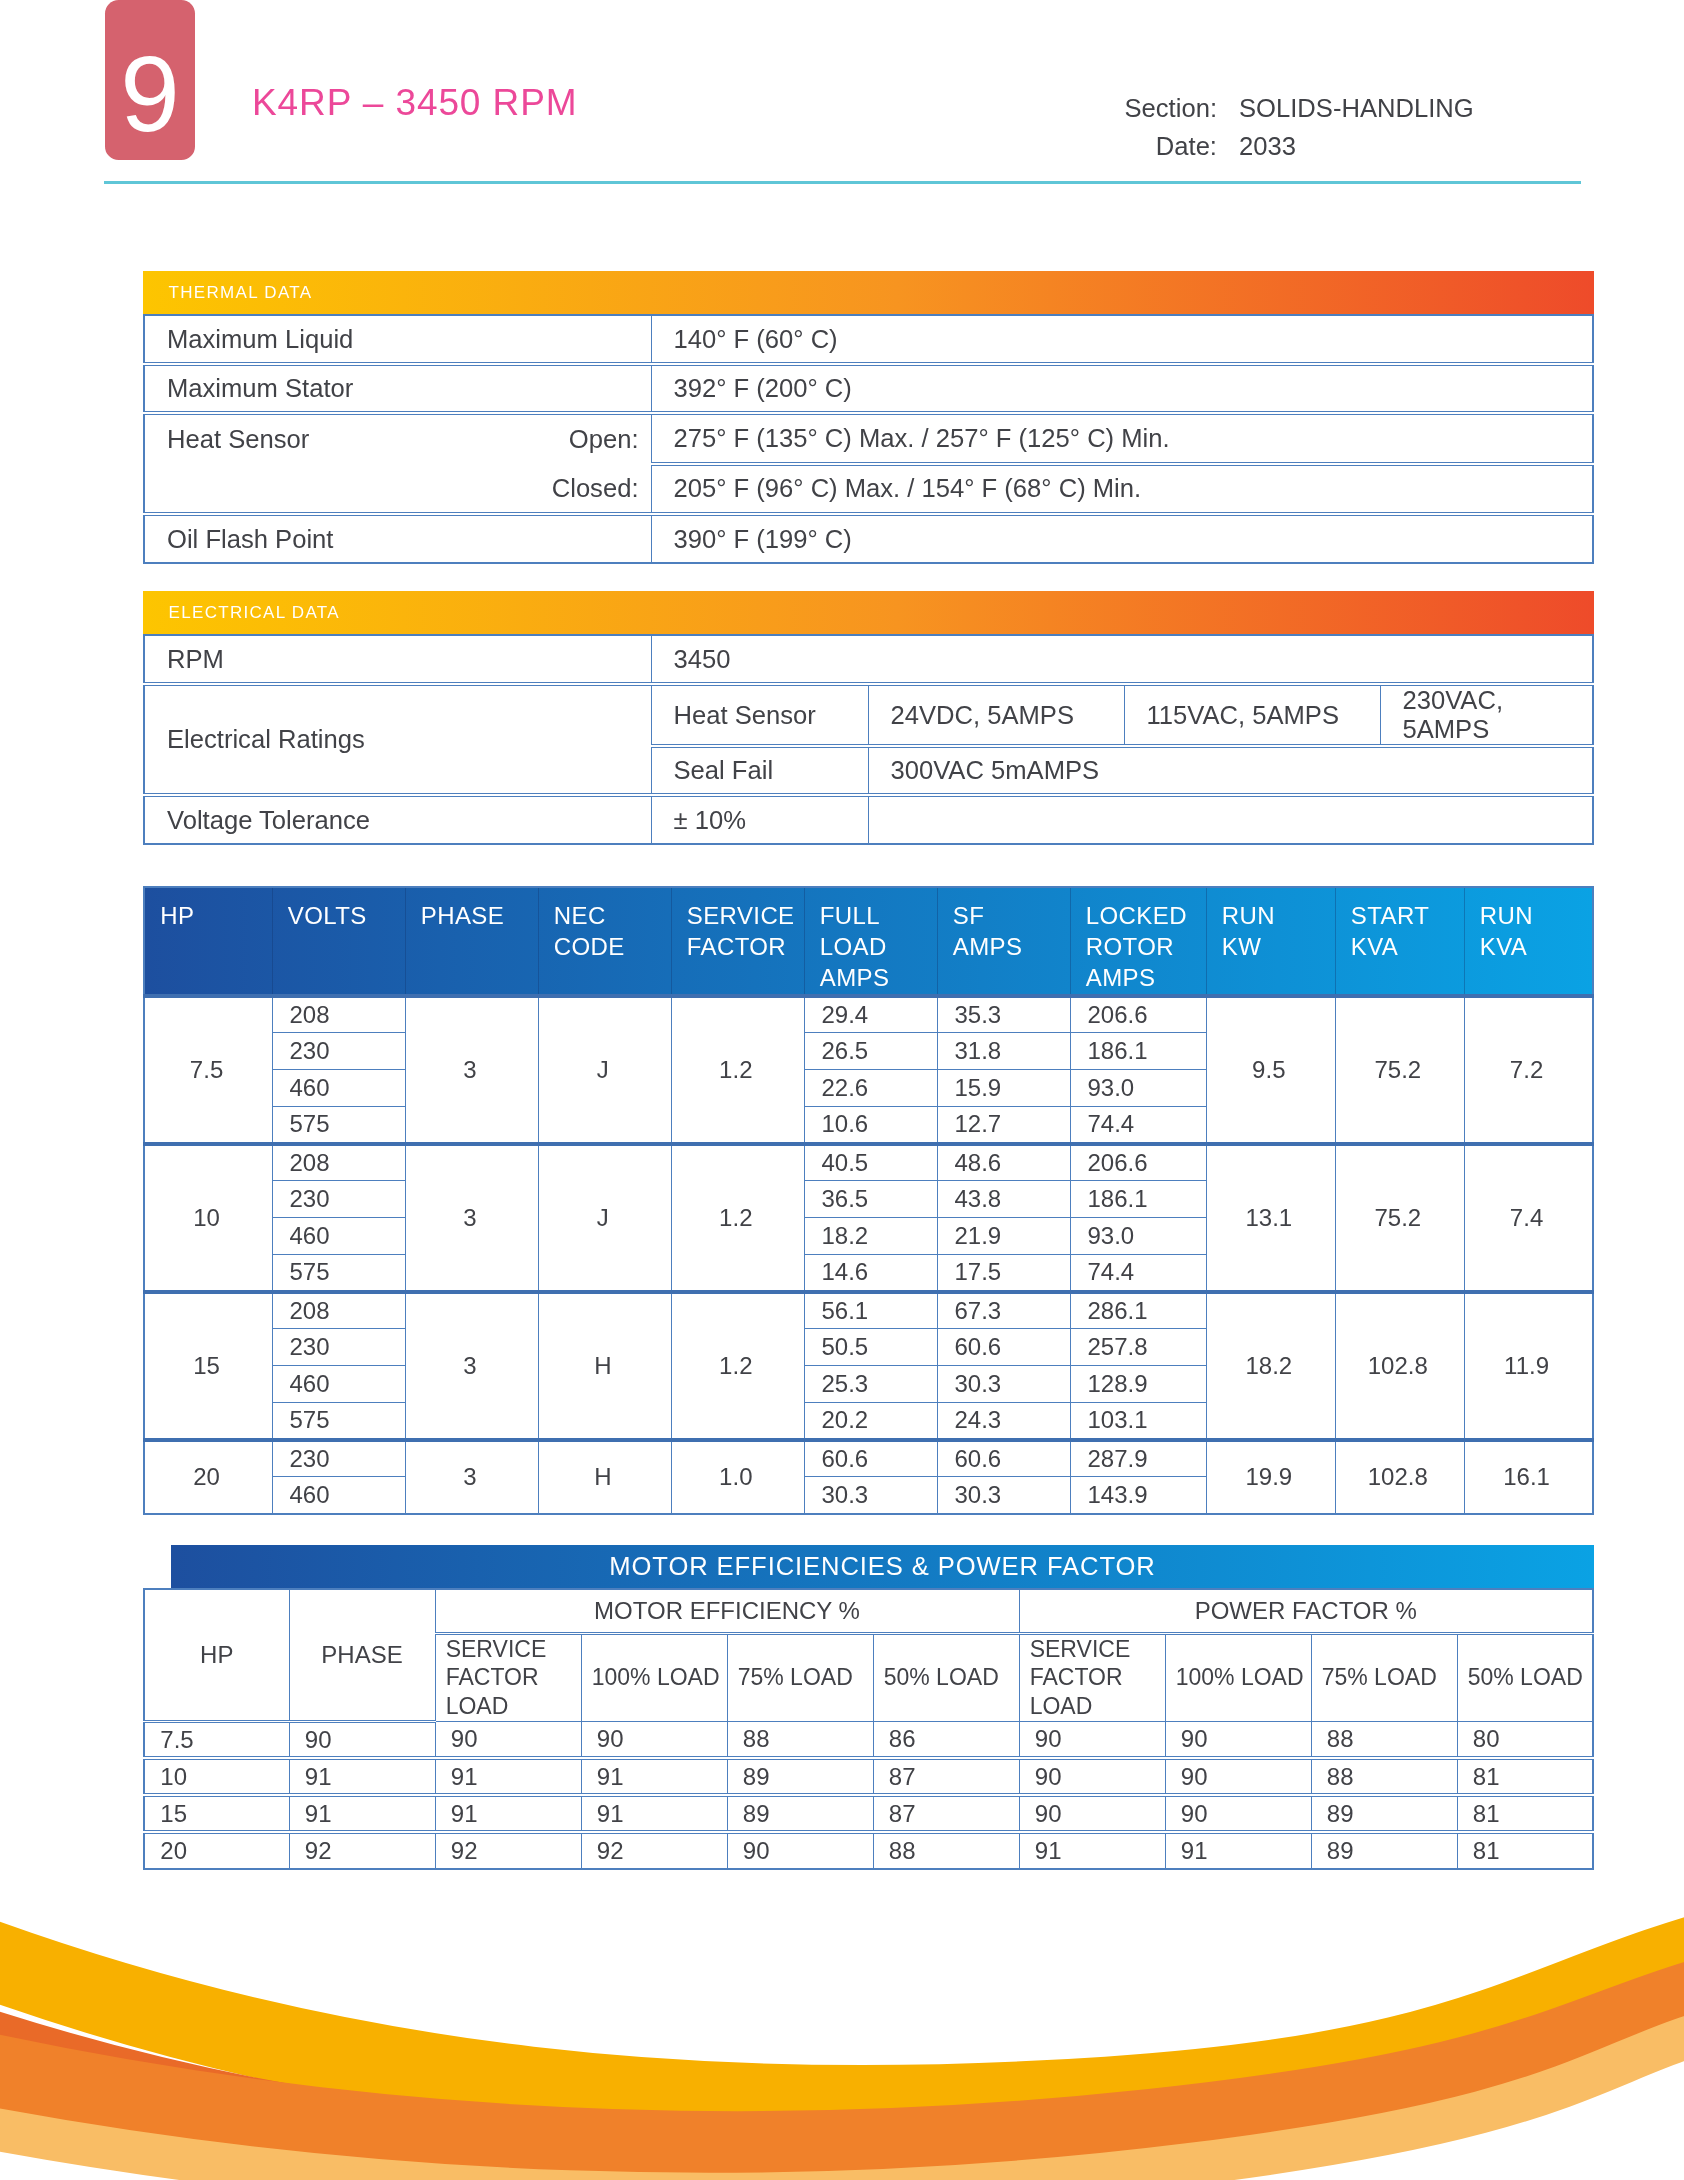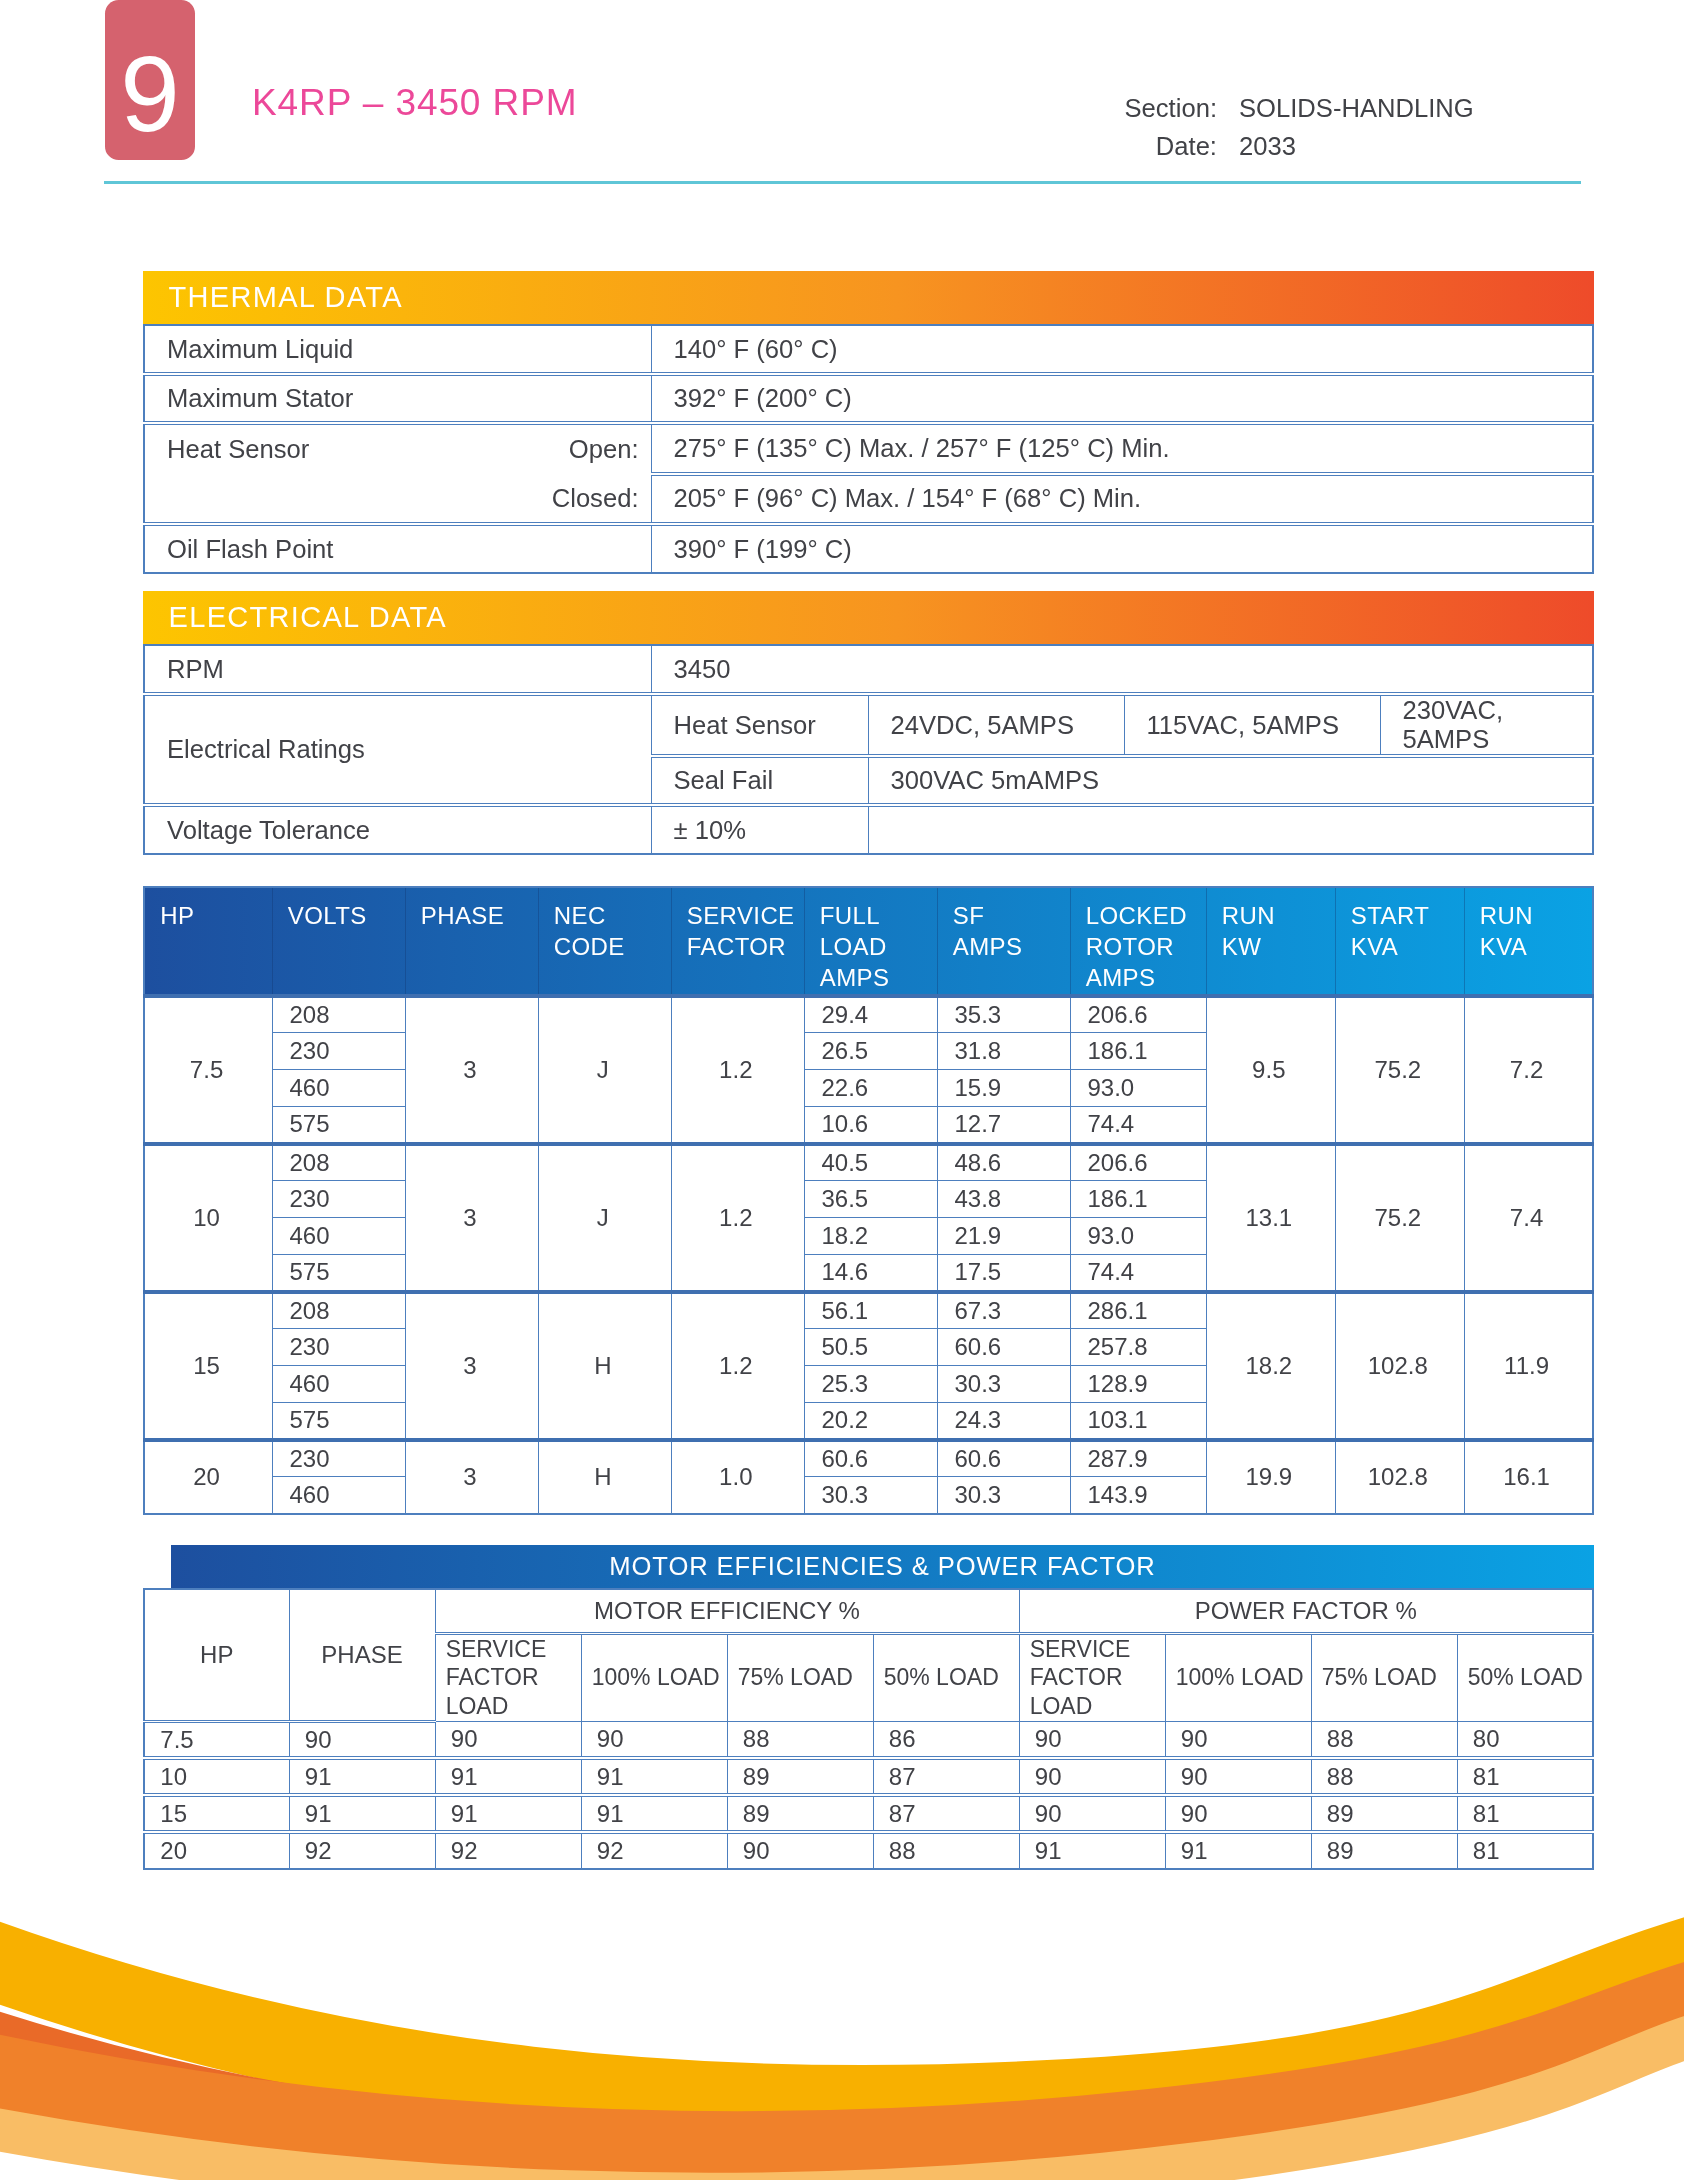--- a/index.html
+++ b/index.html
@@ -20,23 +20,23 @@
   }
   .meta{position:absolute;left:1089px;top:83px;font-size:25.6px;color:#414247;margin-top:11px;}
   .meta-row{display:flex;margin-bottom:8.5px;}
   .meta-label{width:128px;text-align:right;margin-right:22px;}
   .meta-value{text-align:center;}
   .top-divider{position:absolute;left:104px;top:181px;width:1477px;height:3.4px;background:#5fc6d7;}
 
   
   .tbl-wrap{position:absolute;left:143px;width:1451px;}
   .band{
-    height:53px;display:flex;align-items:center;padding-left:25.6px;box-sizing:border-box;
+    height:43px;display:flex;align-items:center;padding-left:25.6px;box-sizing:border-box;
     background:linear-gradient(90deg,#fdc500,#f79420 52%,#ee4b2a);
-    color:#ffffff;font-size:29px;letter-spacing:1.3px;
+    color:#ffffff;font-size:17px;letter-spacing:1.3px;
   }
   table{width:100%;border-collapse:collapse;table-layout:fixed;}
   td,th{box-sizing:border-box;font-weight:400;}
 
   
   .spec td{
     border:1.7px solid #4d7fbe;height:49px;font-size:25.6px;
     padding:0 12px 0 22px;vertical-align:middle;background:#ffffff;
   }
   .spec{border:2.6px solid #4d7fbe;}

